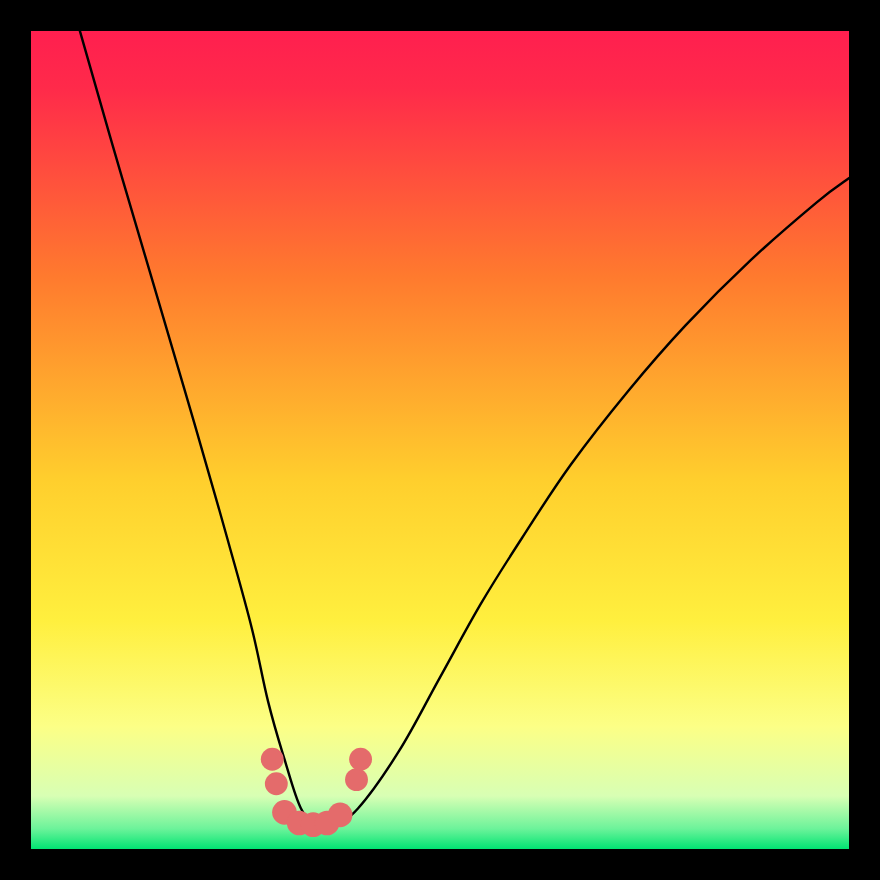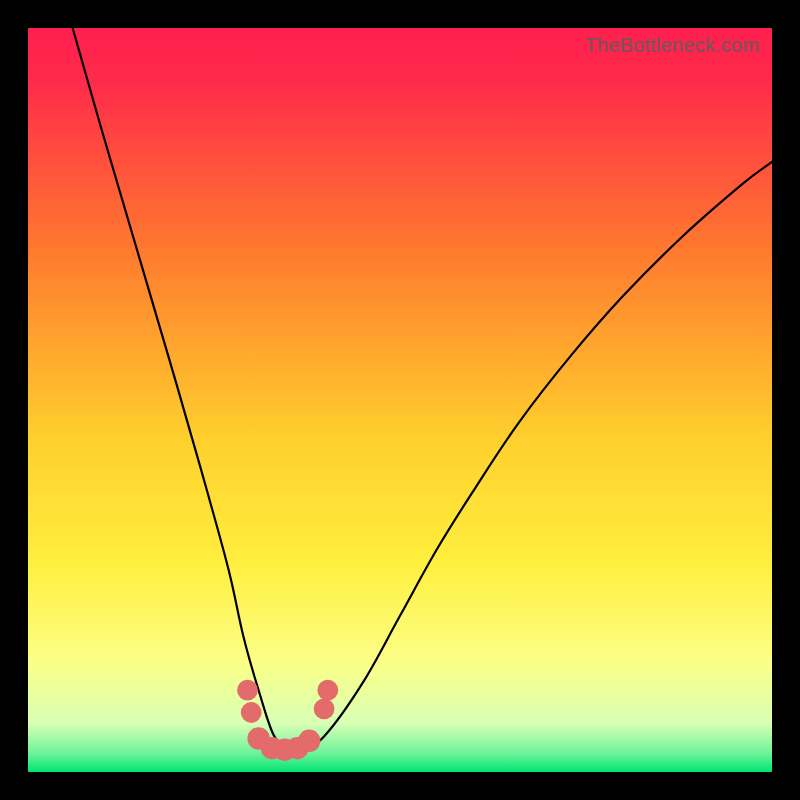--- a/index.html
+++ b/index.html
@@ -70,15 +70,14 @@
           <circle cx="230.6" cy="710.5" r="11.2" fill="#e46b6b" stroke="#c94f4f" stroke-width="0"></circle>
           <circle cx="244.0" cy="720.2" r="11.2" fill="#e46b6b" stroke="#c94f4f" stroke-width="0"></circle>
           <circle cx="256.7" cy="721.7" r="11.2" fill="#e46b6b" stroke="#c94f4f" stroke-width="0"></circle>
           <circle cx="269.3" cy="720.2" r="11.2" fill="#e46b6b" stroke="#c94f4f" stroke-width="0"></circle>
           <circle cx="281.2" cy="712.8" r="11.2" fill="#e46b6b" stroke="#c94f4f" stroke-width="0"></circle>
           <circle cx="296.1" cy="680.8" r="10.4" fill="#e46b6b" stroke="#c94f4f" stroke-width="0"></circle>
           <circle cx="299.8" cy="662.2" r="10.4" fill="#e46b6b" stroke="#c94f4f" stroke-width="0"></circle>
         </g>
     </svg>
 
-    <div class="watermark">TheBottleneck.com</div>
   </div>
 </div>
 
 </body></html>

